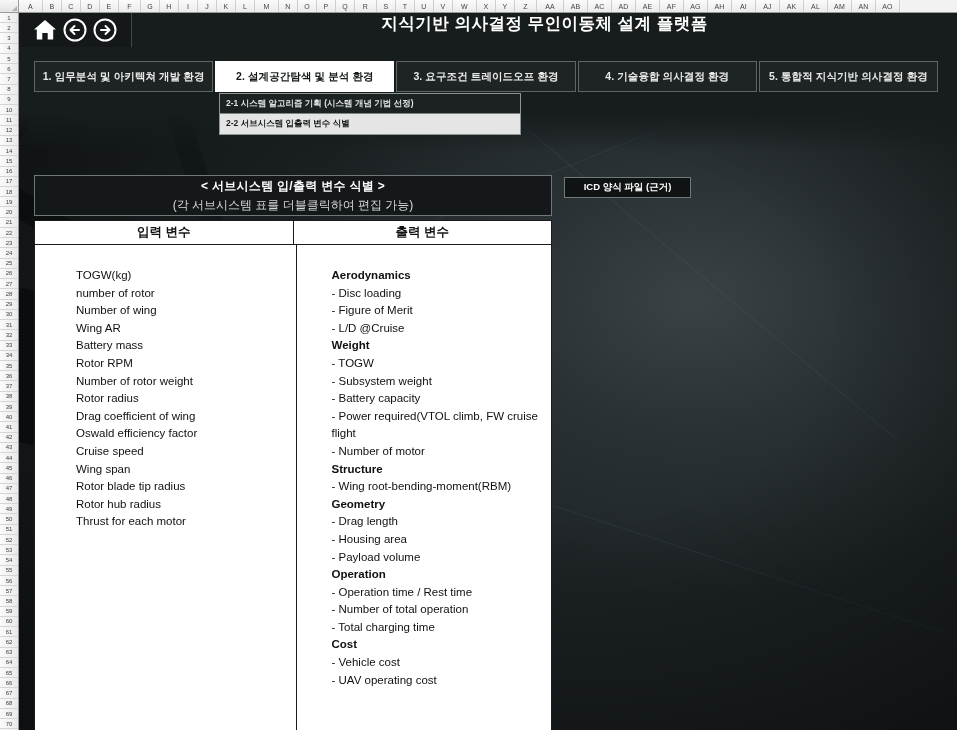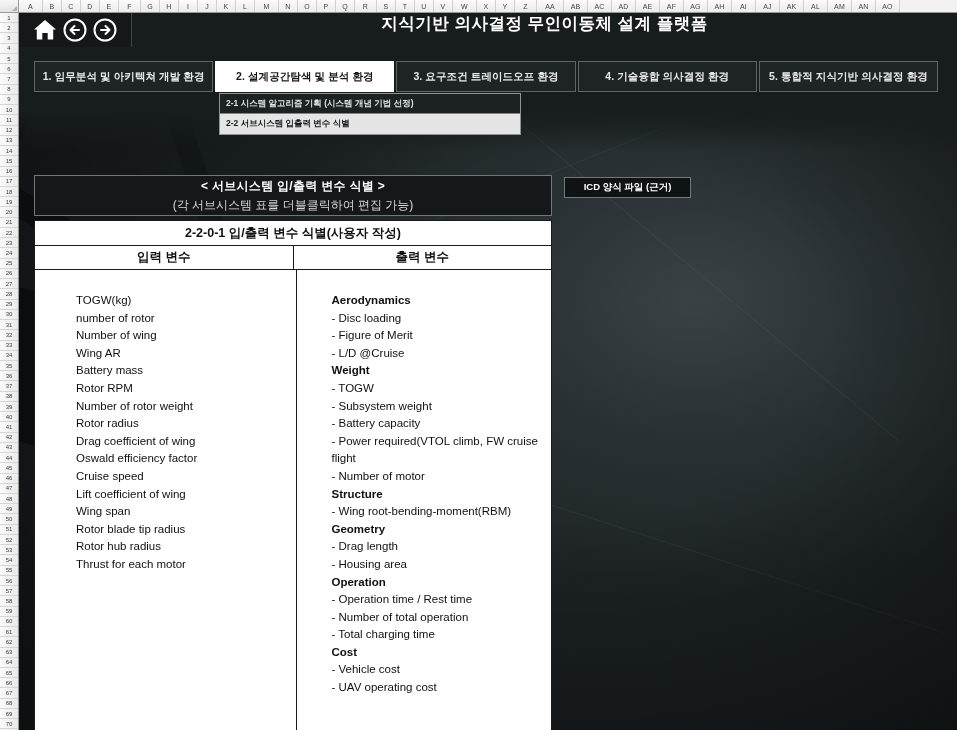--- a/index.html
+++ b/index.html
@@ -383,39 +383,37 @@
       </div>
 
     <div class="banner">
       <div class="banner-title">&lt; 서브시스템 입/출력 변수 식별 &gt;</div>
       <div class="banner-sub">(각 서브시스템 표를 더블클릭하여 편집 가능)</div>
     </div>
 
     <div class="icd-button">ICD 양식 파일 (근거)</div>
 
     <div class="table-wrap">
-      <div class="table-title">2-2-0-1 입/출력 변수 식별(사용자 작성)</div>
       <div class="table-head">
         <div class="th">입력 변수</div>
         <div class="th">출력 변수</div>
       </div>
       <div class="table-body">
         <div class="td left-col" id="input-col">
             <div class="var-line">TOGW(kg)</div>
             <div class="var-line">number of rotor</div>
             <div class="var-line">Number of wing</div>
             <div class="var-line">Wing AR</div>
             <div class="var-line">Battery mass</div>
             <div class="var-line">Rotor RPM</div>
             <div class="var-line">Number of rotor weight</div>
             <div class="var-line">Rotor radius</div>
             <div class="var-line">Drag coefficient of wing</div>
             <div class="var-line">Oswald efficiency factor</div>
             <div class="var-line">Cruise speed</div>
-            <div class="var-line">Lift coefficient of wing</div>
             <div class="var-line">Wing span</div>
             <div class="var-line">Rotor blade tip radius</div>
             <div class="var-line">Rotor hub radius</div>
             <div class="var-line">Thrust for each motor</div>
           </div>
         <div class="td right-col" id="output-col">
             <div class="var-line group">Aerodynamics</div>
             <div class="var-line">- Disc loading</div>
             <div class="var-line">- Figure of Merit</div>
             <div class="var-line">- L/D @Cruise</div>
@@ -423,20 +421,21 @@
             <div class="var-line">- TOGW</div>
             <div class="var-line">- Subsystem weight</div>
             <div class="var-line">- Battery capacity</div>
             <div class="var-line wrap">- Power required(VTOL climb, FW cruise flight</div>
             <div class="var-line">- Number of motor</div>
             <div class="var-line group">Structure</div>
             <div class="var-line wrap">- Wing root-bending-moment(RBM)</div>
             <div class="var-line group">Geometry</div>
             <div class="var-line">- Drag length</div>
             <div class="var-line">- Housing area</div>
+            <div class="var-line">- Payload volume</div>
             <div class="var-line group">Operation</div>
             <div class="var-line">- Operation time / Rest time</div>
             <div class="var-line">- Number of total operation</div>
             <div class="var-line">- Total charging time</div>
             <div class="var-line group">Cost</div>
             <div class="var-line">- Vehicle cost</div>
             <div class="var-line">- UAV operating cost</div>
           </div>
       </div>
     </div>

